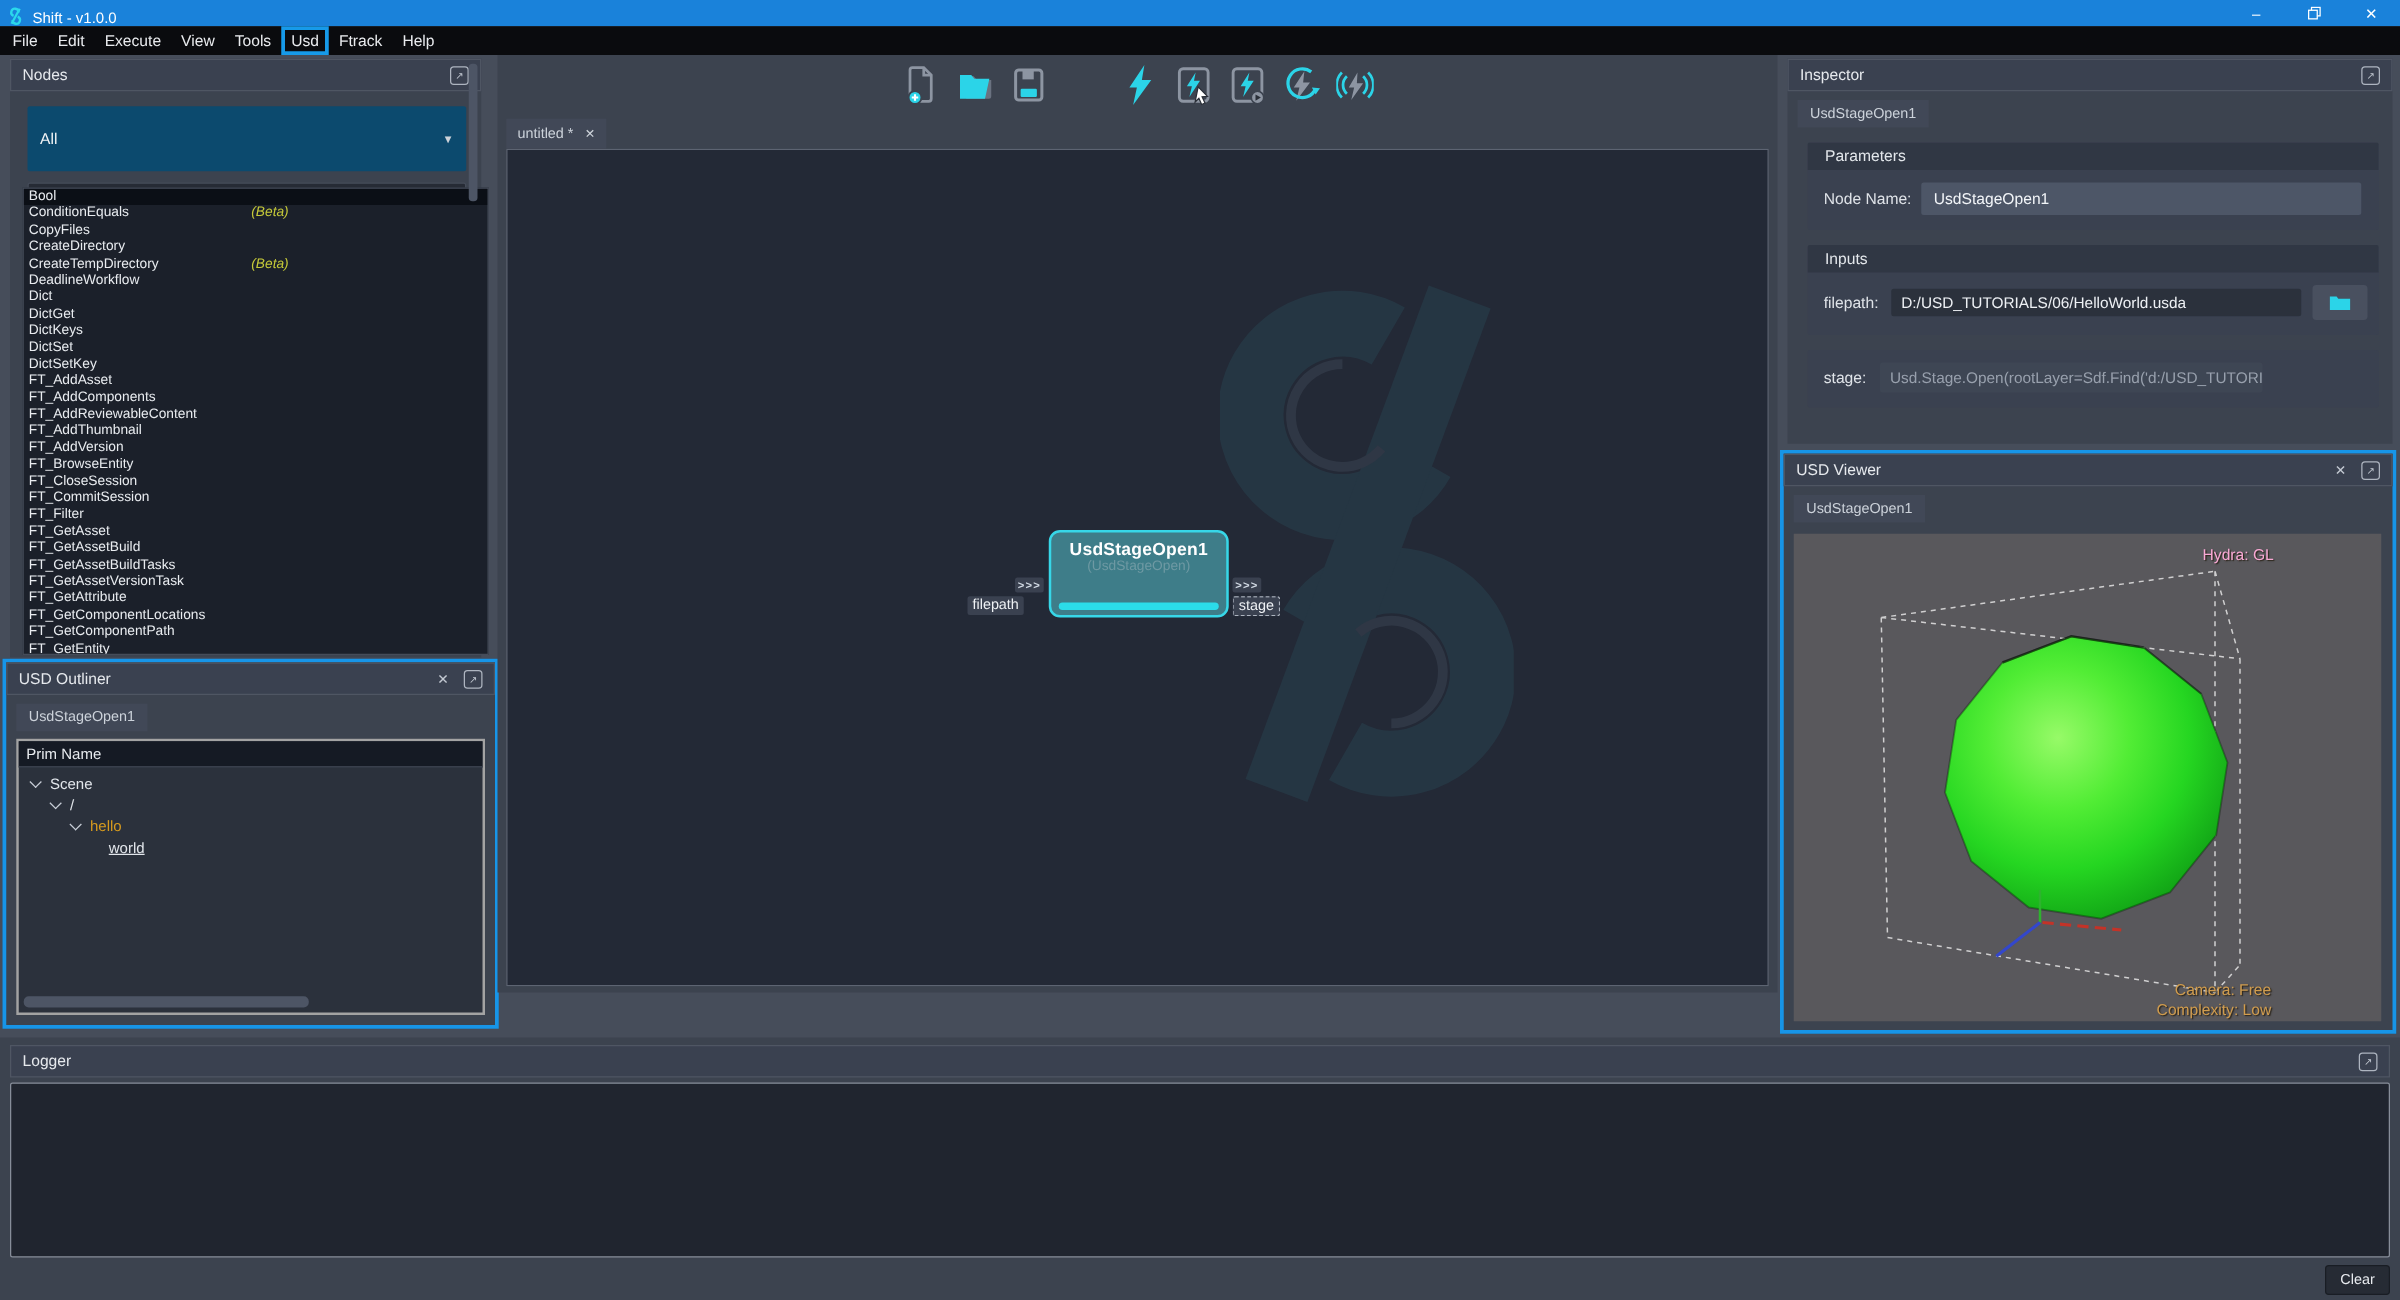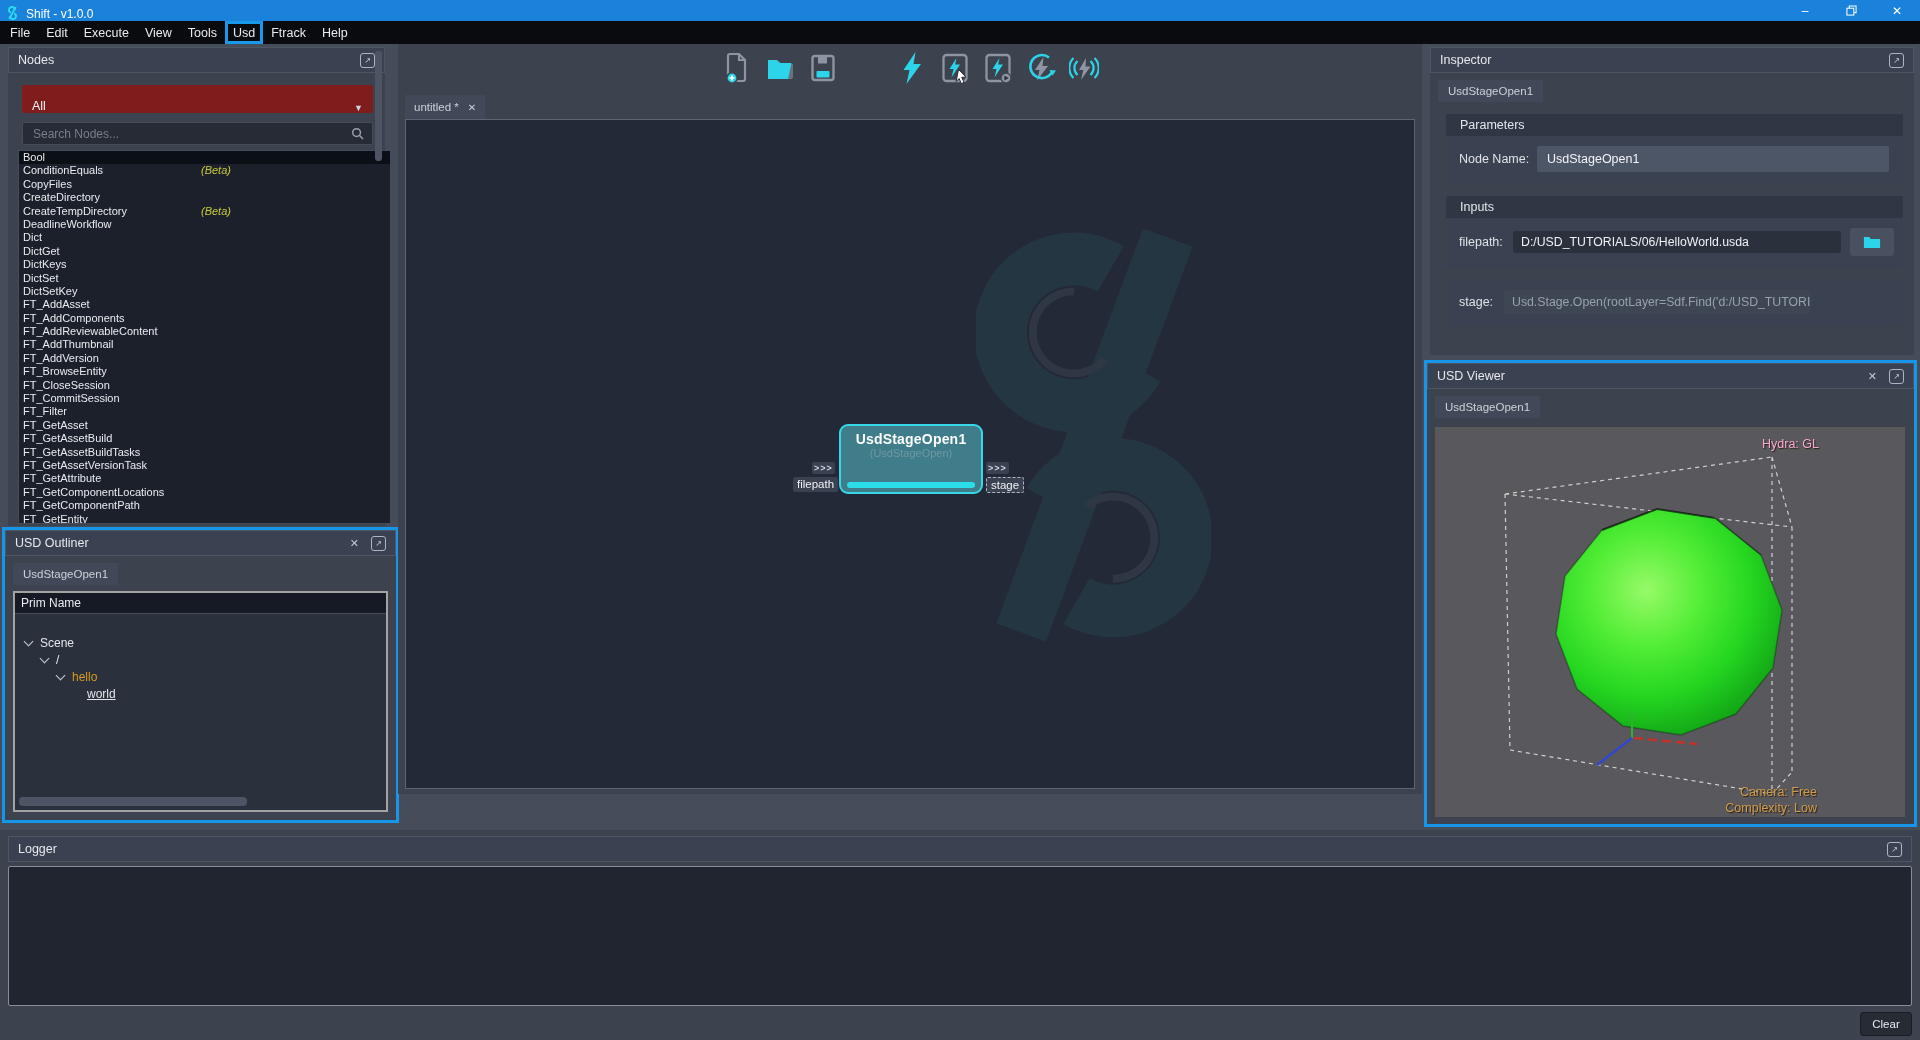--- a/index.html
+++ b/index.html
@@ -23,40 +23,40 @@
   .phead{height:26px;background:#3a4150;border:1px solid #4f5663;display:flex;align-items:center;
          padding:0 9px;font-size:12.5px;color:#e6e9ed;box-sizing:border-box}
   .ficon{margin-left:auto;width:13px;height:13px;border:1px solid #aeb5c0;border-radius:3px;
          display:flex;align-items:center;justify-content:center;font-size:8px;color:#c3c9d2;flex:none}
   .xicon{margin-left:auto;font-size:11px;color:#c3c9d2}
   .xicon + .ficon{margin-left:12px}
   .tab{display:inline-flex;align-items:center;height:22px;background:#414857;color:#ccd2da;
        font-size:11.5px;padding:0 10px;margin:7px 0 0 8px}
   
   .nodes{left:8px;top:47px;width:377px;height:479px}
-  .combo{margin:12px 12px 0 14px;height:28px;background:#7f1d1d;border-radius:2px;display:flex;
-         align-items:flex-end;padding:0 10px;font-size:12.5px;color:#f2f4f6}
+  .combo{margin:12px 12px 0 14px;height:28px;background:#0c4a6e;border-radius:2px;display:flex;
+         align-items:center;padding:12px 10px;font-size:12.5px;color:#f2f4f6}
   .combo .arr{margin-left:auto;font-size:9px;color:#cdd3da}
   .searchbox{margin:9px 12px 0 14px;height:21px;background:#262b35;border:1px solid #454c59;
              border-radius:2px;display:flex;align-items:center;padding:0 8px}
   .searchbox input{flex:1;background:transparent;border:none;outline:none;color:#a3a3a3;
                    font-size:12px;font-family:Liberation Sans, sans-serif}
   .searchbox input::placeholder{color:#787f8b}
   .nodelist{position:absolute;left:10px;top:103px;width:373px;height:374px;background:#1b202a;
             border:1px solid #454c59;overflow:hidden;font-size:11px;color:#e9ecf0;box-sizing:border-box}
   .node-row{height:13.4px;line-height:13.5px;padding-left:4px;position:relative;white-space:nowrap}
   .node-row.sel{background:#0b0f16}
   .beta{position:absolute;left:182px;top:0;color:#c6ca39;font-style:italic}
   .vscroll{position:absolute;right:3px;top:4px;width:7px;height:110px;background:#4d5565;border-radius:3px}
   
   .outliner{left:2px;top:527px;width:397px;height:296px}
   .otree{position:absolute;left:8px;top:61px;right:8px;bottom:8px;background:#2b313c;border:2px solid #a3a3a3}
   .tree-head{height:20px;background:#151a24;color:#e8ebef;font-size:12px;display:flex;align-items:center;
              padding-left:6px;border-bottom:1px solid #454c59}
-  .tree-rows{padding-top:20px}
+  .tree-rows{padding-top:4px}
   .tree-row{height:17px;display:flex;align-items:center;font-size:12px;color:#e2e6eb}
   .chev{width:6px;height:6px;border-left:1.6px solid #c9cfd8;border-bottom:1.6px solid #c9cfd8;
         transform:rotate(-45deg);margin:-3px 8px 0 0;flex:none}
   .chev-sp{width:14px;flex:none}
   .tree-row .hl{color:#d79b1e}
   .hscroll{position:absolute;left:4px;bottom:4px;width:228px;height:9px;background:#4d5565;border-radius:4px}
   
   .graph{left:398px;top:44px;width:1024px;height:750px}
   .gtoolbar{position:absolute;top:7px;left:0;width:100%;display:flex;justify-content:center;
             align-items:center;gap:13px}
@@ -73,21 +73,21 @@
          border:2px solid #37d7e8;border-radius:9px;box-sizing:border-box;text-align:center}
   .gnode .t{margin-top:5px;font-size:14px;font-weight:bold;color:#fff;letter-spacing:.2px}
   .gnode .st{font-size:11px;color:#6e99a3}
   .gprog{position:absolute;left:6px;right:6px;bottom:4px;height:6px;background:#2bdce9;border-radius:3px}
   .portchev{position:absolute;width:23px;height:12px;background:#3a4150;border-radius:2px;color:#d2dae4;
             font-size:9px;font-weight:bold;line-height:12px;text-align:center;letter-spacing:1px}
   .inchev{left:406px;top:342px}
   .outchev{left:580px;top:342px}
   .portlabel{position:absolute;background:#3a4150;color:#eef1f4;font-size:11.5px;height:15px;
              line-height:15px;padding:0 4px;border-radius:2px}
-  .inlabel{left:387px;top:357px}
+  .inlabel{left:368px;top:357px}
   .outlabel{left:580px;top:357px;border:1px dashed #aeb5c0;height:14px;line-height:14px}
   
   .inspector{left:1430px;top:47px;width:484px;height:308px}
   .section{margin:12px 11px 0 16px;background:#3a4150;border-radius:2px;overflow:hidden}
   .shead{height:22px;background:#303744;display:flex;align-items:center;padding-left:14px;
          font-size:12.5px;color:#e3e7eb}
   .srow{display:flex;align-items:center;padding:10px 14px 12px 13px;font-size:12.5px;color:#dfe3e8}
   .lbl-nn{width:78px;flex:none}.lbl-fp{width:54px;flex:none}.lbl-st{width:45px;flex:none}
   .inp-nn{flex:1;height:26px;background:#4d5667;border:none;border-radius:2px;color:#f2f5f8;
           font-size:12.5px;padding:0 10px;font-family:inherit;outline:none}

